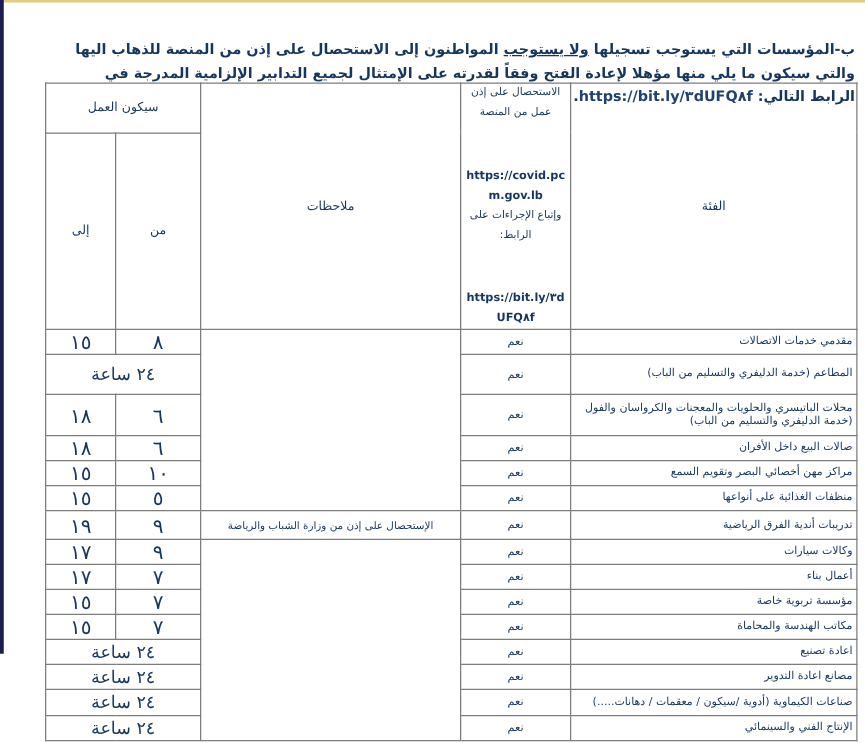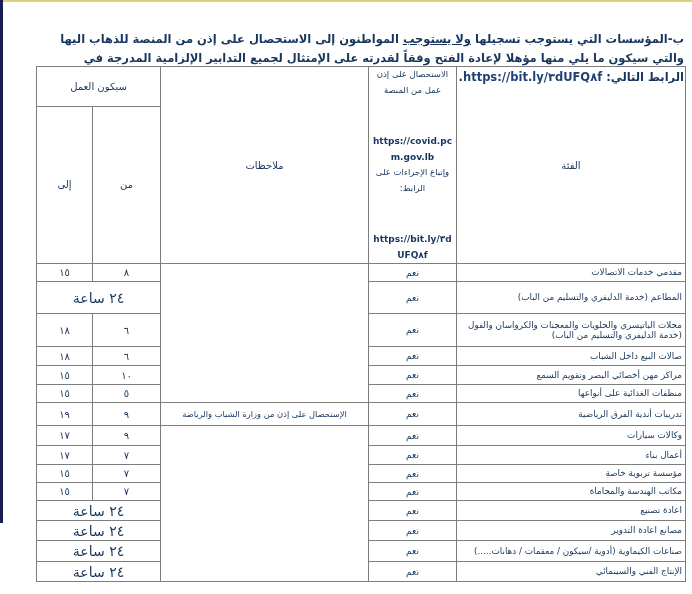--- a/index.html
+++ b/index.html
@@ -43,21 +43,21 @@
     overflow:hidden;
   }
   th.cat-head, th.notes-head, th.hours-head, th.sub-head{
     text-align:center;font-size:10px;
   }
   .permit-head{text-align:center;font-size:8.5px;line-height:15.5px;}
   .permit-head .blk{display:block;}
   .permit-head .url{direction:ltr;unicode-bidi:embed;font-weight:bold;word-break:break-all;font-size:9px;margin-top:36px;}
   td.cat{text-align:right;font-size:8.8px;line-height:10.5px;padding-right:5px;}
   td.permit{text-align:center;font-size:9px;}
-  td.num{text-align:center;font-size:10px;}
+  td.num{text-align:center;font-size:16px;}
   td.h24{text-align:center;font-size:14px;letter-spacing:1px;}
   td.notes{text-align:center;font-size:8.3px;line-height:10.5px;}
 </style>
 </head>
 <body>
 
 <div id="page">
 
   <div class="top-line"></div>
   <div class="left-bar"></div>
@@ -102,21 +102,21 @@
       <td class="permit">نعم</td>
       <td class="h24" colspan="2">٢٤ ساعة</td>
     </tr>
     <tr style="height:33px">
       <td class="cat">محلات الباتيسري والحلويات والمعجنات والكرواسان والفول (خدمة الدليفري والتسليم من الباب)</td>
       <td class="permit">نعم</td>
       <td class="num">٦</td>
       <td class="num">١٨</td>
     </tr>
     <tr style="height:19px">
-      <td class="cat">صالات البيع داخل الشباب</td>
+      <td class="cat">صالات البيع داخل الأفران</td>
       <td class="permit">نعم</td>
       <td class="num">٦</td>
       <td class="num">١٨</td>
     </tr>
     <tr style="height:19px">
       <td class="cat">مراكز مهن أخصائي البصر وتقويم السمع</td>
       <td class="permit">نعم</td>
       <td class="num">١٠</td>
       <td class="num">١٥</td>
     </tr>

